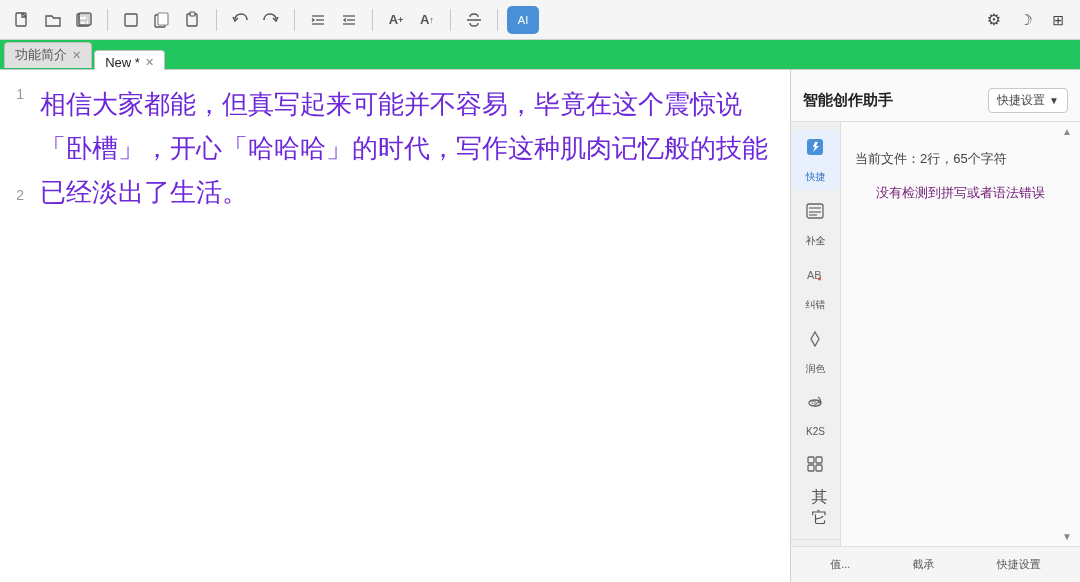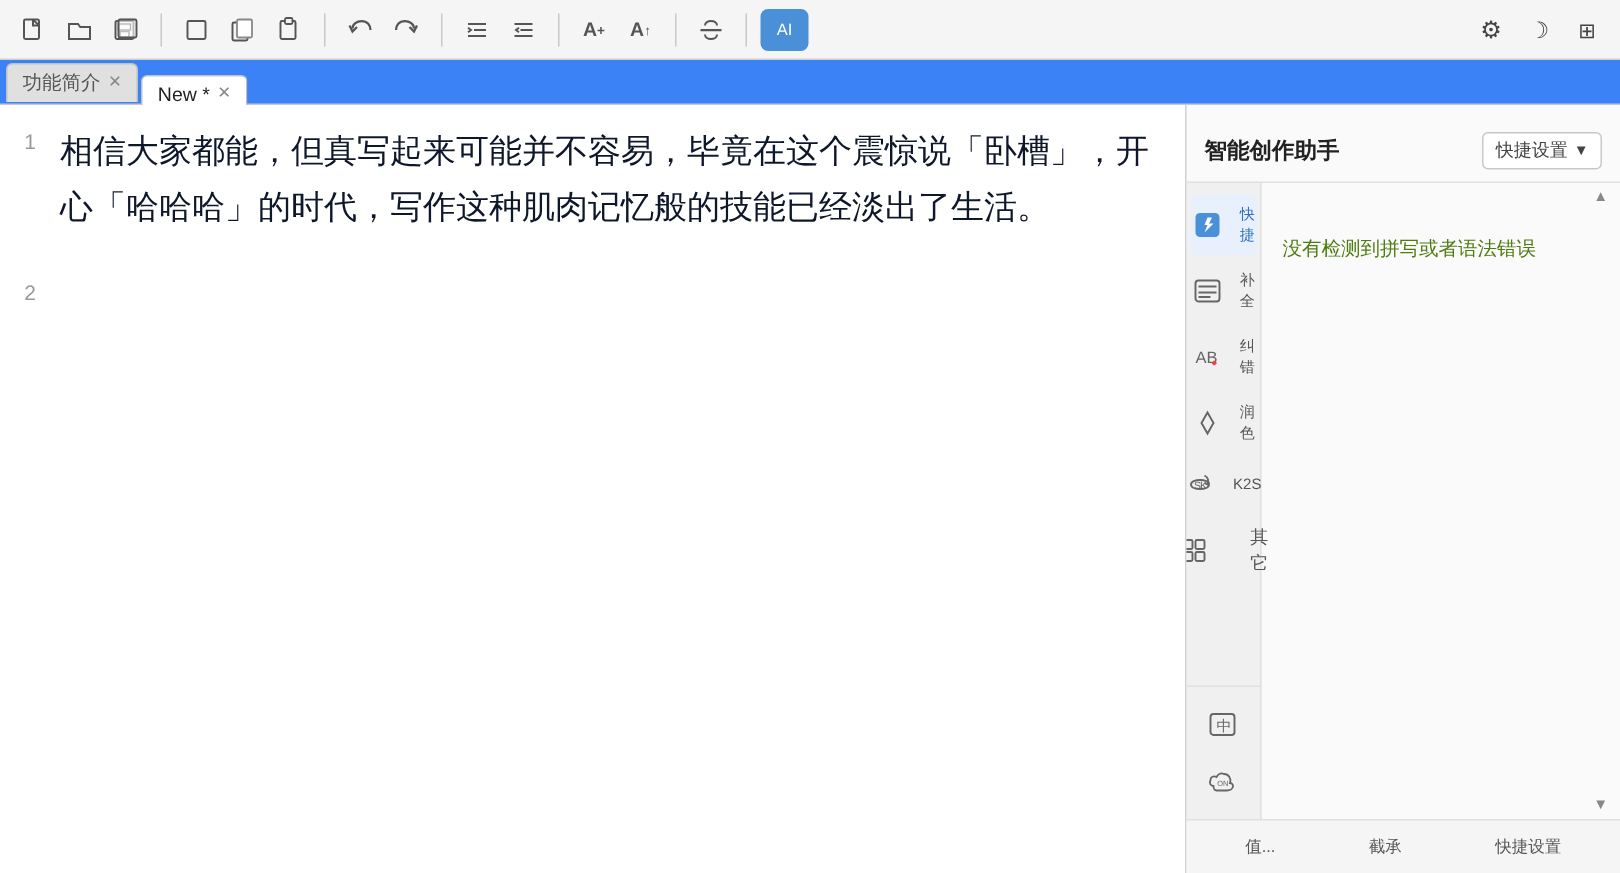--- a/index.html
+++ b/index.html
@@ -53,21 +53,21 @@
       color: white;
       border-radius: 4px;
       font-weight: bold;
       font-size: 12px;
     }
 
     
     .tabbar {
       display: flex;
       align-items: center;
-      background: #3b82f6;
+      background: #22c55e;
       border-bottom: 1px solid #c8c8c8;
       padding: 0 4px;
       height: 30px;
       flex-shrink: 0;
     }
     .tab {
       display: flex;
       align-items: center;
       padding: 0 10px;
       height: 26px;
@@ -120,23 +120,23 @@
       padding-right: 6px;
       color: #999;
       font-size: 14px;
       line-height: 1.8;
       border-right: none;
     }
 
     .editor-content {
       flex: 1;
       padding: 12px 20px 12px 10px;
-      font-size: 22px;
+      font-size: 26px;
       line-height: 1.7;
-      color: #0f172a;
+      color: #6d28d9;
       cursor: text;
       position: relative;
     }
 
     .editor-content p {
       margin: 0;
     }
     @keyframes blink { 0%,100%{opacity:1} 50%{opacity:0} }
 
     
@@ -189,21 +189,21 @@
       border-right: 1px solid #e0e0e0;
       display: flex;
       flex-direction: column;
       align-items: center;
       padding-top: 8px;
       gap: 4px;
     }
 
     .side-icon-item {
       display: flex;
-      flex-direction: row;
+      flex-direction: column;
       align-items: center;
       justify-content: center;
       width: 44px;
       padding: 6px 2px;
       border-radius: 4px;
       cursor: pointer;
       font-size: 10px;
       color: #555;
       gap: 12px;
     }
@@ -232,22 +232,23 @@
     }
 
     .panel-file-info {
       font-size: 13px;
       color: #444;
       line-height: 1.6;
     }
 
     .panel-status {
       font-size: 13px;
-      color: #4d7c0f;
+      color: #701a75;
       margin-top: 8px;
+      text-align: center;
     }
 
     
     .side-icons-bottom {
       margin-top: auto;
       width: 100%;
       display: flex;
       flex-direction: column;
       align-items: center;
       padding-bottom: 8px;
@@ -473,21 +474,21 @@
         </div>
         <div class="side-icon-item">
           <div class="side-icon-svg">
             <svg width="20" height="20" viewBox="0 0 20 20" fill="none">
               <rect x="3" y="3" width="6" height="6" rx="1" stroke="#666" stroke-width="1.3" fill="none"></rect>
               <rect x="11" y="3" width="6" height="6" rx="1" stroke="#666" stroke-width="1.3" fill="none"></rect>
               <rect x="3" y="11" width="6" height="6" rx="1" stroke="#666" stroke-width="1.3" fill="none"></rect>
               <rect x="11" y="11" width="6" height="6" rx="1" stroke="#666" stroke-width="1.3" fill="none"></rect>
             </svg>
           </div>
-          <span style="font-size:12px;color:#555;margin-left:16px;">其它</span>
+          <span style="font-size:16px;color:#555;margin-left:16px;">其它</span>
         </div>
 
         <div class="side-icons-bottom">
           <div class="side-icon-item">
             <div class="side-icon-svg">
               <svg width="20" height="20" viewBox="0 0 20 20">
                 <rect x="2" y="3" width="16" height="14" rx="2" stroke="#666" stroke-width="1.3" fill="none"></rect>
                 <text x="6" y="14" font-size="10" fill="#666" font-family="serif">中</text>
               </svg>
             </div>
@@ -503,20 +504,21 @@
         </div>
       </div>
 
       <div style="flex:1;display:flex;flex-direction:column;overflow:hidden;">
 
         <div style="display:flex;align-items:center;justify-content:flex-end;padding:4px 8px 0 0;">
           <span style="font-size:10px;color:#888;cursor:pointer;">▲</span>
         </div>
 
         <div class="panel-info">
+          <div class="panel-file-info">当前文件：2行，65个字符</div>
           <div class="panel-status">没有检测到拼写或者语法错误</div>
         </div>
 
         <div style="display:flex;align-items:center;justify-content:flex-end;padding:0 8px 4px 0;">
           <span style="font-size:10px;color:#888;cursor:pointer;">▼</span>
         </div>
       </div>
     </div>
 
     <div class="panel-bottom-btns">

